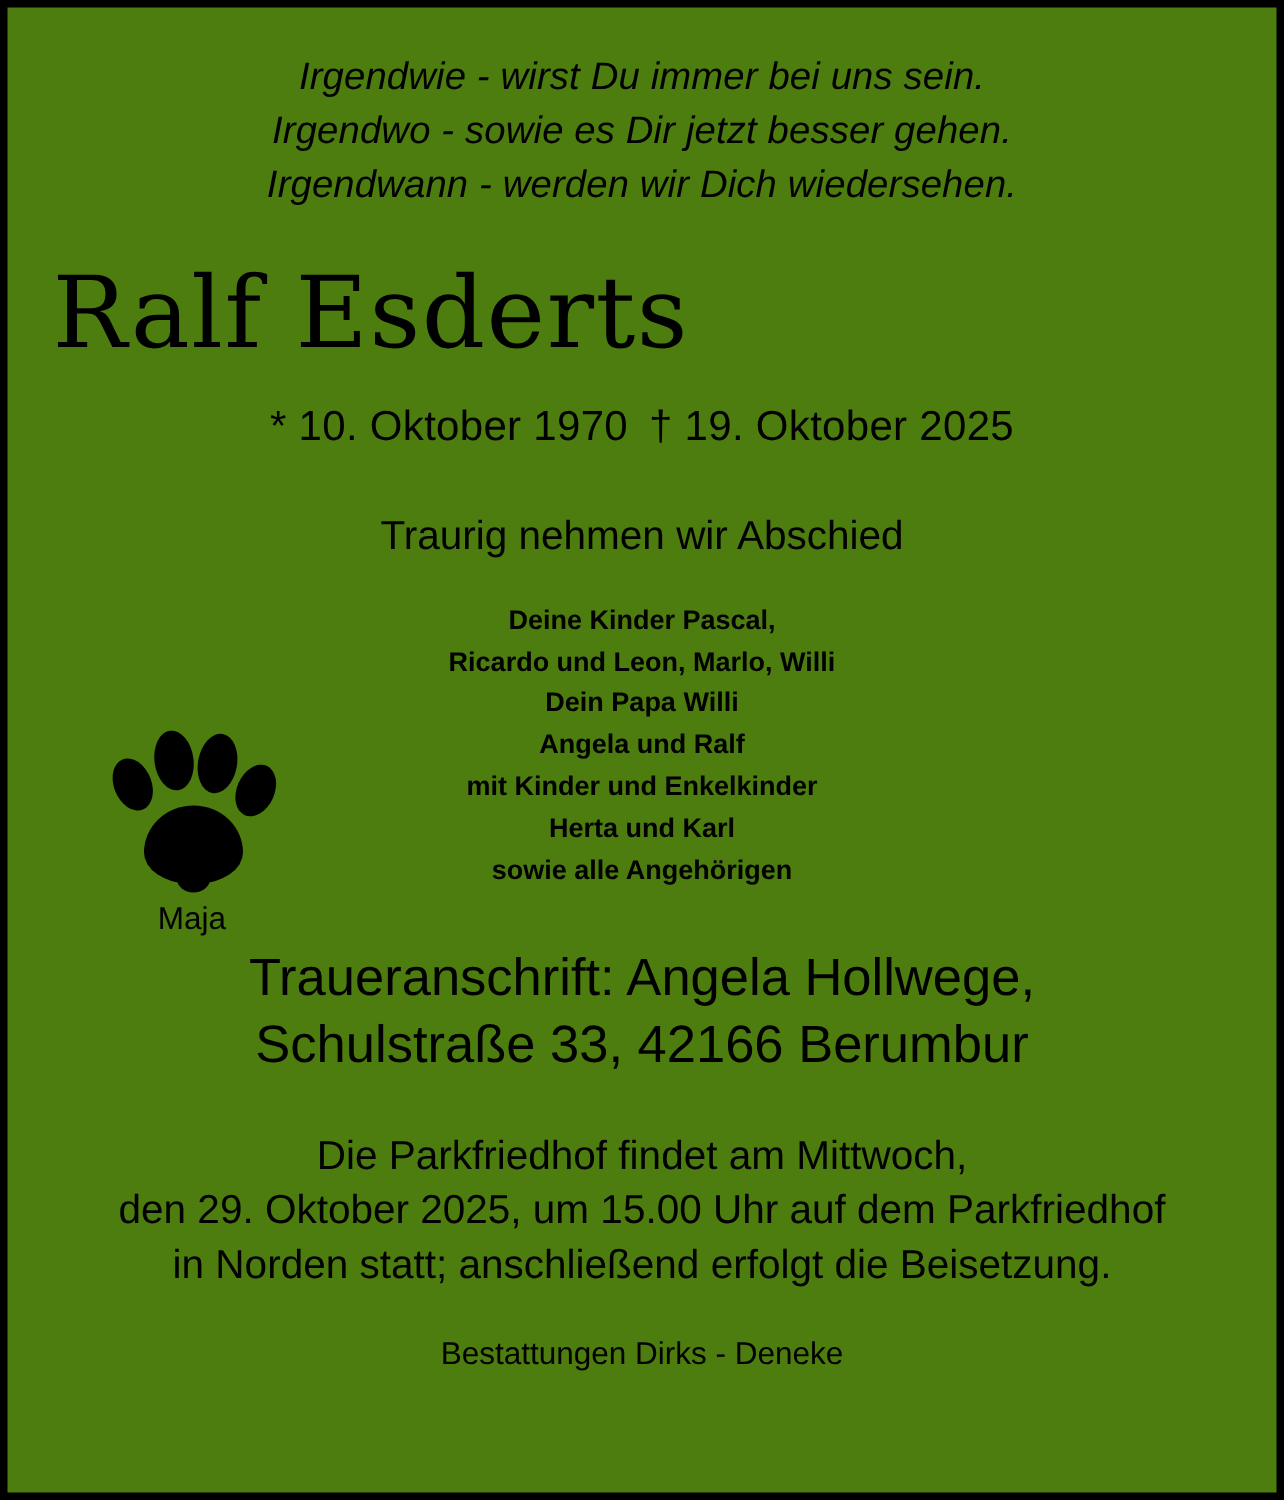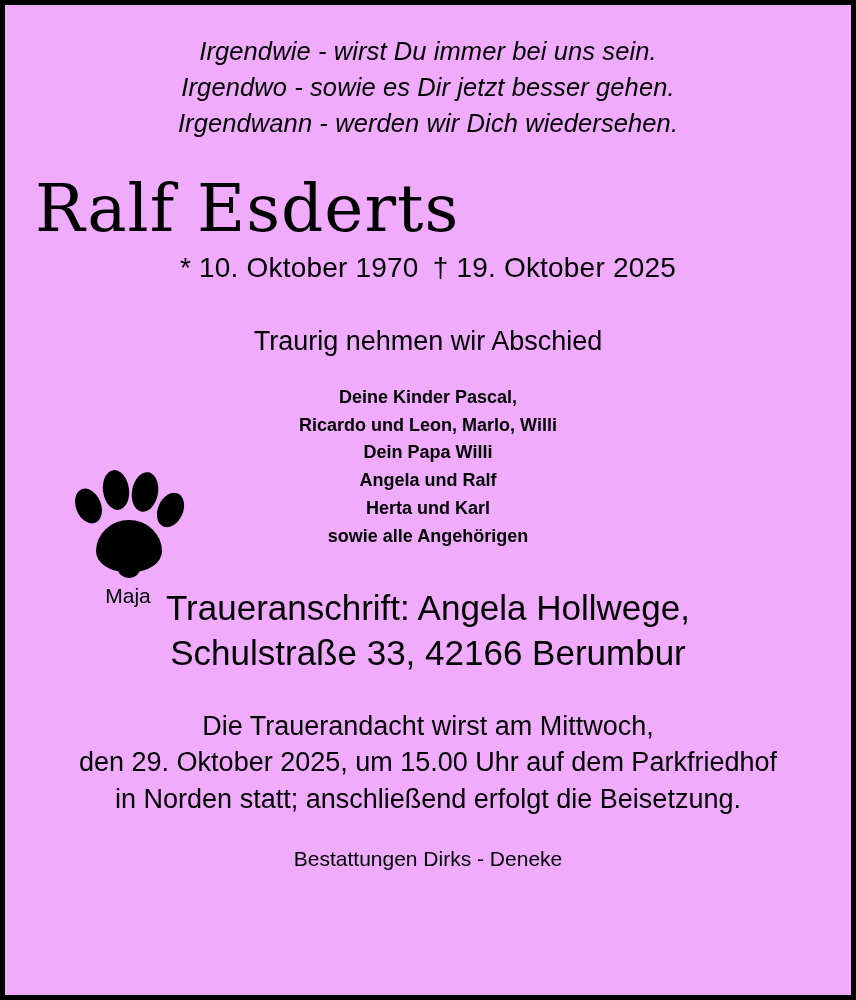--- a/index.html
+++ b/index.html
@@ -12,21 +12,21 @@
     height: 1000px;
     font-family: "Liberation Sans", sans-serif;
     color: #000000;
     overflow: hidden;
   }
   .obituary {
     box-sizing: border-box;
     width: 856px;
     height: 1000px;
     border: 5px solid #000000;
-    background: #f0abfc;
+    background: #4d7c0f;
     padding: 28px 30px 10px 30px;
     position: relative;
     display: block;
   }
   .verse {
     text-align: center;
     font-style: italic;
     font-size: 25.5px;
     line-height: 1.42;
     letter-spacing: 0.1px;
@@ -40,21 +40,21 @@
     font-family: "DejaVu Serif", "Liberation Serif", serif;
     font-size: 66px;
     line-height: 1.0;
     margin-top: 34px;
     margin-bottom: 4px;
     letter-spacing: 1px;
   }
   .dates {
     text-align: center;
     font-size: 28px;
-    margin-top: 10px;
+    margin-top: 26px;
     letter-spacing: 0.2px;
   }
   .dates .gap {
     display: inline-block;
     width: 14px;
   }
   .farewell {
     text-align: center;
     font-size: 27px;
     margin-top: 42px;
@@ -89,21 +89,21 @@
     display: block;
   }
   .funeral-home {
     text-align: center;
     font-size: 21px;
     margin-top: 30px;
   }
   .paw-block {
     position: absolute;
     left: 58px;
-    top: 463px;
+    top: 480px;
     width: 130px;
     text-align: center;
   }
   .paw {
     width: 112px;
     height: 108px;
     margin: 0 auto;
     position: relative;
   }
   .paw .toe {
@@ -168,31 +168,32 @@
     <span>* 10. Oktober 1970</span><span class="gap"></span><span>† 19. Oktober 2025</span>
   </div>
 
   <div class="farewell">Traurig nehmen wir Abschied</div>
 
   <div class="family">
     <span class="family-line">Deine Kinder Pascal,</span>
     <span class="family-line">Ricardo und Leon, Marlo, Willi</span>
     <span class="family-line">Dein Papa Willi</span>
     <span class="family-line">Angela und Ralf</span>
+    <span class="family-line">mit Kinder und Enkelkinder</span>
     <span class="family-line">Herta und Karl</span>
     <span class="family-line">sowie alle Angehörigen</span>
   </div>
 
   <div class="address">
     <span class="address-line">Traueranschrift: Angela Hollwege,</span>
     <span class="address-line">Schulstraße 33, 42166 Berumbur</span>
   </div>
 
   <div class="service">
-    <span class="service-line">Die Trauerandacht wirst am Mittwoch,</span>
+    <span class="service-line">Die Parkfriedhof findet am Mittwoch,</span>
     <span class="service-line">den 29. Oktober 2025, um 15.00 Uhr auf dem Parkfriedhof</span>
     <span class="service-line">in Norden statt; anschließend erfolgt die Beisetzung.</span>
   </div>
 
   <div class="funeral-home">Bestattungen Dirks - Deneke</div>
 
   <div class="paw-block">
     <div class="paw">
       <span class="toe toe1"></span>
       <span class="toe toe2"></span>

